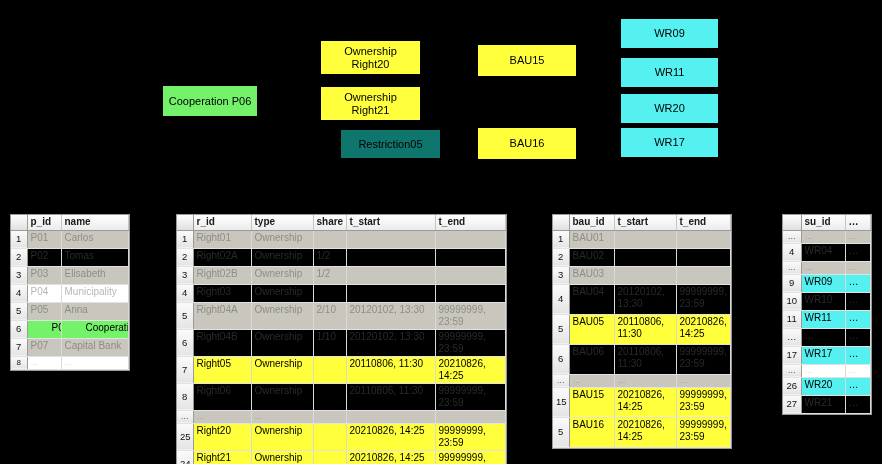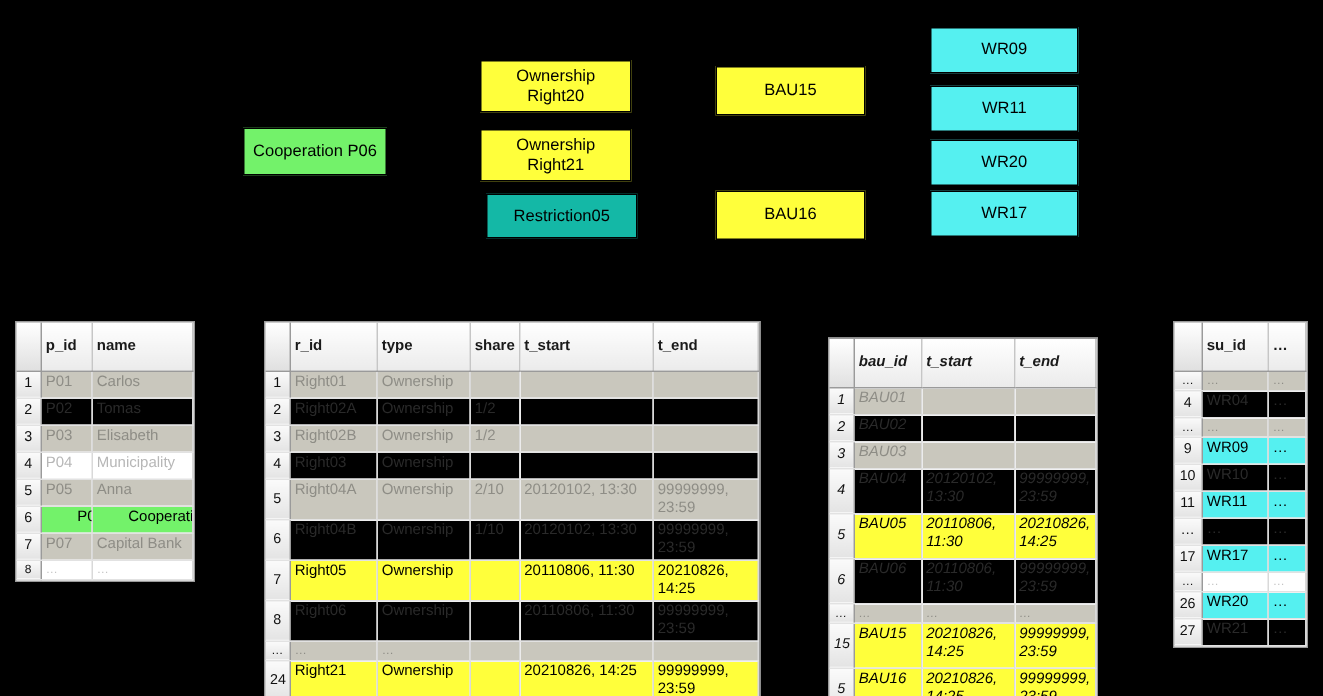--- a/index.html
+++ b/index.html
@@ -42,21 +42,21 @@
     line-height:12px;
   }
   
   thead th{
     background:linear-gradient(#ffffff,#ebebeb);
     border-bottom:1px solid #9a9a9a;
     border-right:1px solid #c6c6c6;
     font-weight:bold;
     color:#1a1a1a;
     text-align:left;
-    height:32px;
+    height:15px;
     vertical-align:middle;
   }
   
   .rn{
     background:linear-gradient(#fbfbfb,#e4e4e4);
     border-right:1px solid #9a9a9a;
     text-align:center;
     color:#101010;
     font-size:9.5px;
     vertical-align:middle;
@@ -87,21 +87,21 @@
       <span class="lbl">Cooperation P06</span>
     </div>
     <div class="dbox" style="left: 320px; top: 40px; width: 101px; height: 35px; background: rgb(255, 255, 59);">
       <span class="lbl">Ownership
 Right20</span>
     </div>
     <div class="dbox" style="left: 320px; top: 86px; width: 101px; height: 35px; background: rgb(255, 255, 59);">
       <span class="lbl">Ownership
 Right21</span>
     </div>
-    <div class="dbox" style="left: 324px; top: 129px; width: 101px; height: 30px; background: #14b8a6;">
+    <div class="dbox" style="left: 340px; top: 129px; width: 101px; height: 30px; background: #0f766e;">
       <span class="lbl">Restriction05</span>
     </div>
     <div class="dbox" style="left: 477px; top: 44px; width: 100px; height: 33px; background: rgb(255, 255, 59);">
       <span class="lbl">BAU15</span>
     </div>
     <div class="dbox" style="left: 477px; top: 127px; width: 100px; height: 33px; background: rgb(255, 255, 59);">
       <span class="lbl">BAU16</span>
     </div>
     <div class="dbox" style="left: 620px; top: 18px; width: 99px; height: 31px; background: rgb(85, 240, 240);">
       <span class="lbl">WR09</span>
@@ -262,31 +262,39 @@
           </tr>
           <tr class="st-dots h12">
             <td class="rn">…</td>
             <td>…</td>
             <td>…</td>
             <td></td>
             <td></td>
             <td></td>
           </tr>
           <tr class="st-yellow h18">
+            <td class="rn">25</td>
+            <td>Right20</td>
+            <td>Ownership</td>
+            <td></td>
+            <td>20210826, 14:25</td>
+            <td>99999999, 23:59</td>
+          </tr>
+          <tr class="st-yellow h18">
             <td class="rn">24</td>
             <td>Right21</td>
             <td>Ownership</td>
             <td></td>
             <td>20210826, 14:25</td>
             <td>99999999, 23:59</td>
           </tr>
         </tbody>
       </table>
     </div>
-    <div class="tbl" style="left: 552px; top: 225px; width: 180px; font-style: italic;">
+    <div class="tbl" style="left: 552px; top: 214px; width: 180px;">
       <table>
         <colgroup>
           <col style="width: 16px;">
           <col style="width: 45px;">
           <col style="width: 62px;">
           <col style="width: auto;">
         </colgroup>
         <thead>
           <tr>
             <th class="rn"></th>

